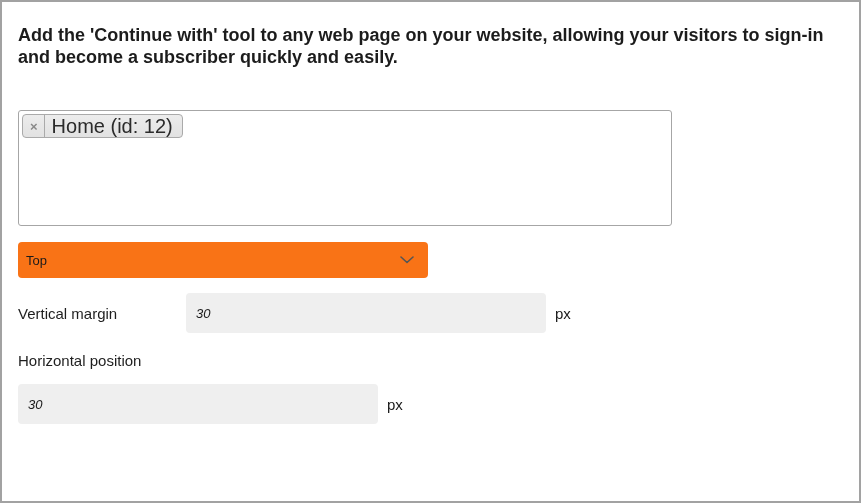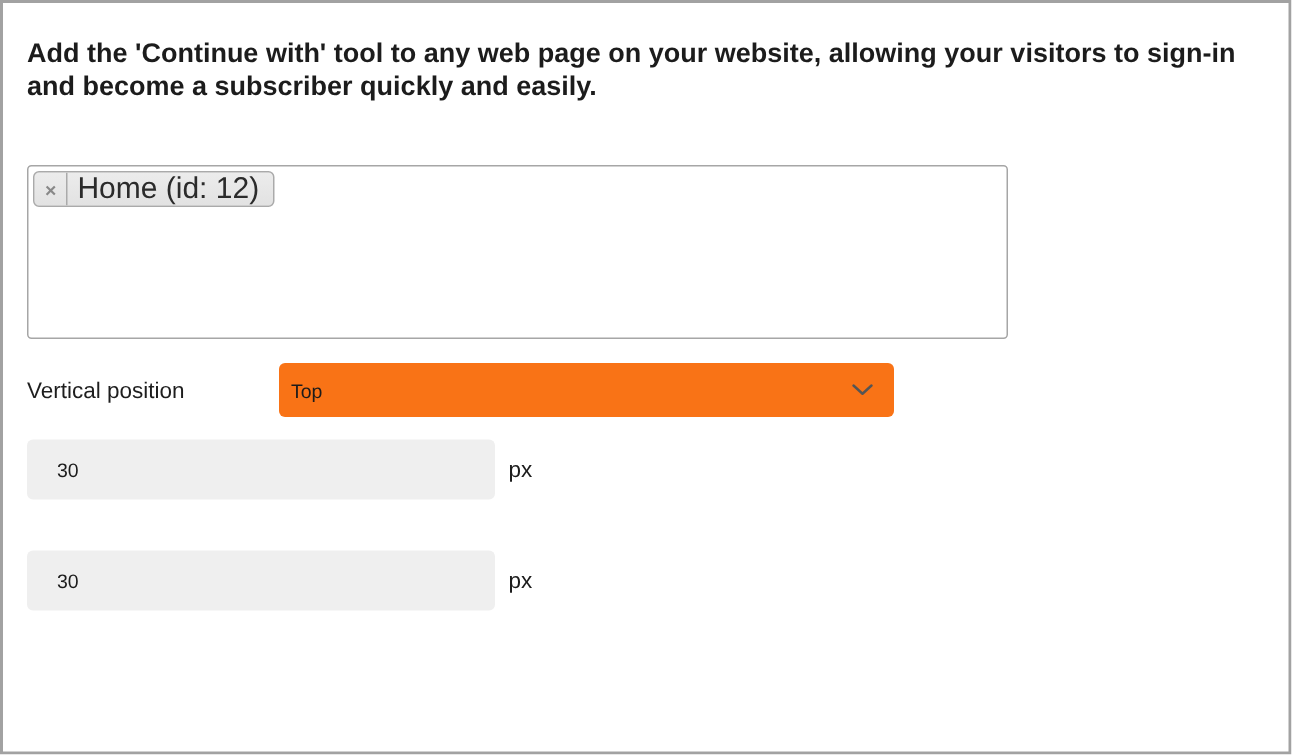--- a/index.html
+++ b/index.html
@@ -116,30 +116,31 @@
   }
   .chevron {
     position: absolute;
     right: 14px;
     top: 50%;
     transform: translateY(-50%);
     pointer-events: none;
     line-height: 0;
   }
   input.flat-input {
-    width: 312px;
+    width: 360px;
     height: 40px;
     border: none;
     outline: none;
     background: #efefef;
     border-radius: 4px;
     font-family: "Liberation Sans", "DejaVu Sans", sans-serif;
     font-size: 13px;
     color: #1b1b1b;
-    padding: 0 20px;
+    padding: 0 10px;
+    font-style: italic;
   }
   .unit-suffix {
     margin-left: 9px;
     font-size: 15px;
     color: #1b1b1b;
     text-align: right;
   }
 </style>
 </head>
 <body>
@@ -152,39 +153,40 @@
   <div class="form-row pages-row">
     <div class="pages-box">
       <span class="tag-chip">
         <span class="tag-remove">×</span>
         <span class="tag-label">Home (id: 12)</span>
       </span>
     </div>
   </div>
 
   <div class="form-row row-select-1">
-    <div class="row-label-col">Vertical position</div>
     <div class="select-wrap">
       <select class="flat-select">
         <option>Top</option>
       </select>
       <span class="chevron">
         <svg width="14" height="8" viewBox="0 0 14 8">
             <path d="M1 1l6 5.5L13 1" stroke="#555555" stroke-width="1.6" fill="none" stroke-linecap="round" stroke-linejoin="round"></path>
           </svg>
       </span>
     </div>
   </div>
 
   <div class="form-row row-input-1">
+    <div class="row-label-col">Vertical margin</div>
     <input type="text" class="flat-input" value="30" style="">
     <span class="unit-suffix">px</span>
   </div>
 
   <div class="form-row row-select-2">
+    <div class="row-label-col">Horizontal position</div>
   </div>
 
   <div class="form-row row-input-2">
     <input type="text" class="flat-input" value="30" style="">
     <span class="unit-suffix">px</span>
   </div>
 
 </div>
 
 </body></html>

